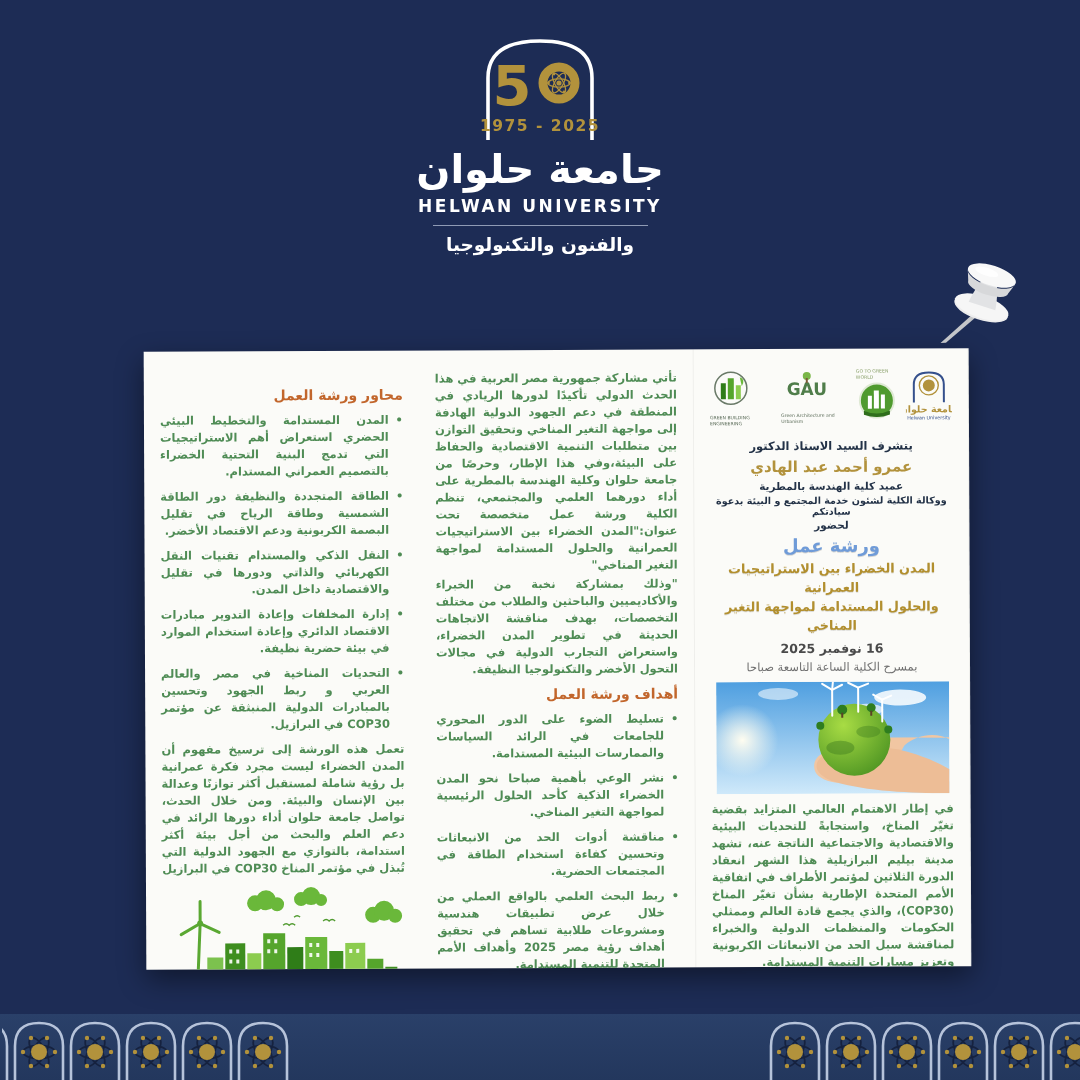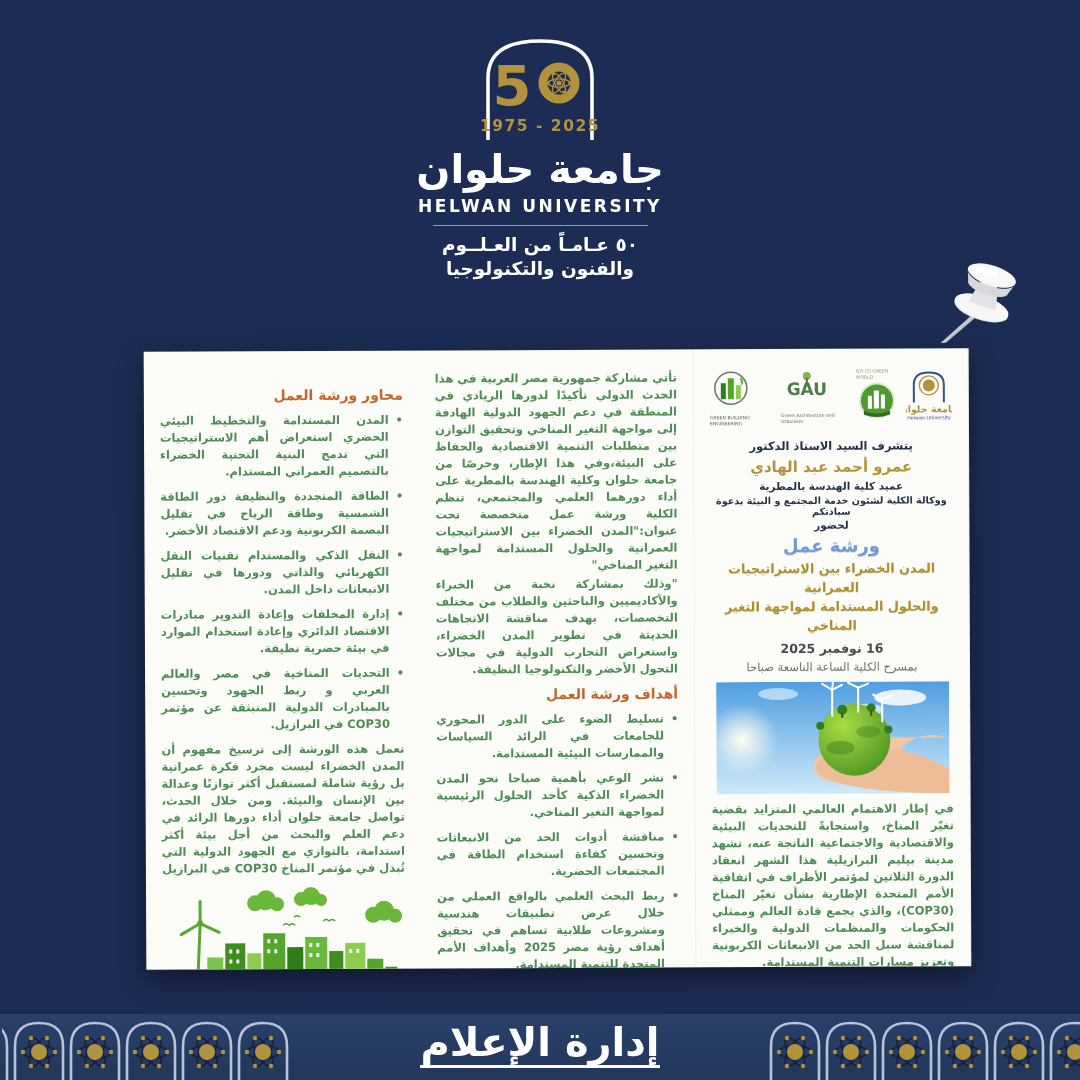--- a/index.html
+++ b/index.html
@@ -80,40 +80,39 @@
       <circle cx="70.5" cy="47" r="1.4" fill="#b2923c"></circle>
         <circle cx="91.5" cy="47" r="1.4" fill="#b2923c"></circle>
       <circle cx="76" cy="38" r="1.4" fill="#b2923c"></circle>
         <circle cx="86" cy="56" r="1.4" fill="#b2923c"></circle>
     </g>
     <text x="62" y="95" text-anchor="middle" font-size="15.5" font-weight="bold" letter-spacing="1.5" fill="#b2923c">1975 - 2025</text>
   </svg>
   <div class="calligraphy">جامعة حلوان</div>
   <div class="uni-en">HELWAN UNIVERSITY</div>
   <div class="logo-divider"></div>
-  <div class="tagline">٥٠ عـامـاً من العـلــوم</div>
   <div class="tagline">والفنون والتكنولوجيا</div>
 </div>
 
 <div class="brochure">
 
   <div class="col col-left">
     <h3 class="sec-heading">محاور ورشة العمل</h3>
     <ul class="bullets body-green">
       <li>
           <span class="dot">•</span>
           <span>المدن المستدامة والتخطيط البيئي الحضري استعراض أهم الاستراتيجيات التي تدمج البنية التحتية الخضراء بالتصميم العمراني المستدام.</span>
         </li>
       <li>
           <span class="dot">•</span>
           <span>الطاقة المتجددة والنظيفة دور الطاقة الشمسية وطاقة الرياح في تقليل البصمة الكربونية ودعم الاقتصاد الأخضر.</span>
         </li>
       <li>
           <span class="dot">•</span>
-          <span>النقل الذكي والمستدام تقنيات النقل الكهربائي والذاتي ودورها في تقليل الانبعاثات داخل المدن.</span>
+          <span>النقل الذكي والمستدام تقنيات النقل الكهربائي والذاتي ودورها في تقليل والاقتصادية داخل المدن.</span>
         </li>
       <li>
           <span class="dot">•</span>
           <span>إدارة المخلفات وإعادة التدوير مبادرات الاقتصاد الدائري وإعادة استخدام الموارد في بيئة حضرية نظيفة.</span>
         </li>
       <li>
           <span class="dot">•</span>
           <span>التحديات المناخية في مصر والعالم العربي و ربط الجهود وتحسين بالمبادرات الدولية المنبثقة عن مؤتمر COP30 في البرازيل.</span>
         </li>
     </ul>
@@ -349,14 +348,13 @@
     <use href="#archAtom" transform="translate(234,0)"></use>
   </svg>
   <svg class="pattern pattern-right" width="330" height="64" viewBox="0 0 330 64">
     <use href="#archAtom" transform="translate(0,0)"></use>
     <use href="#archAtom" transform="translate(56,0)"></use>
     <use href="#archAtom" transform="translate(112,0)"></use>
     <use href="#archAtom" transform="translate(168,0)"></use>
     <use href="#archAtom" transform="translate(224,0)"></use>
     <use href="#archAtom" transform="translate(280,0)"></use>
   </svg>
-  <div class="bar-title"><span>إدارة الإعلام</span></div>
 </div>
 
 </body></html>

